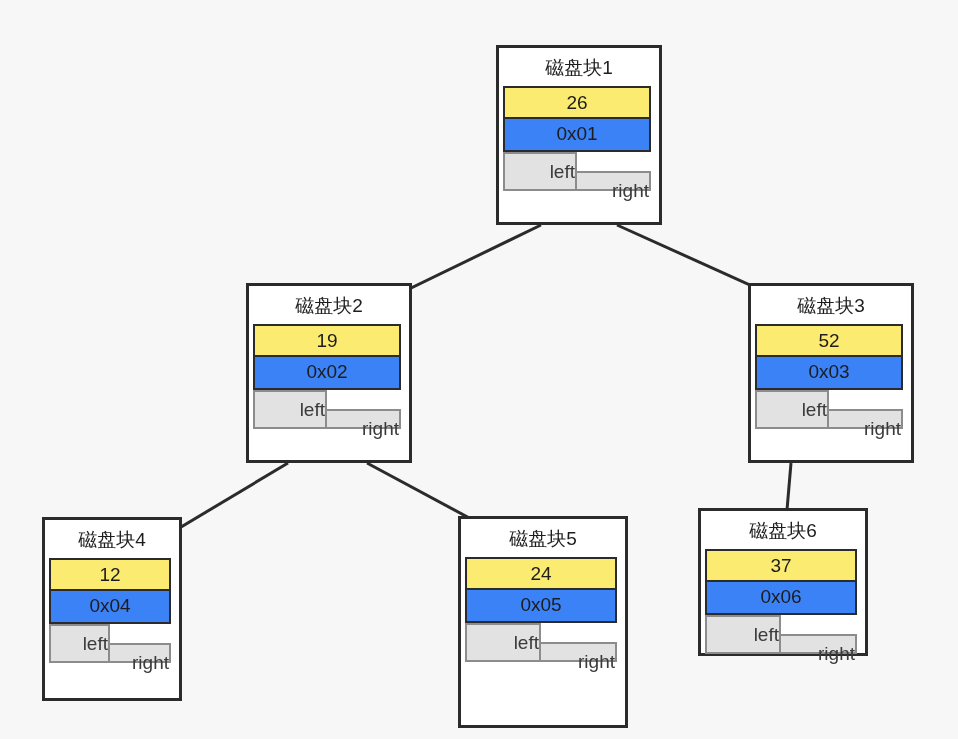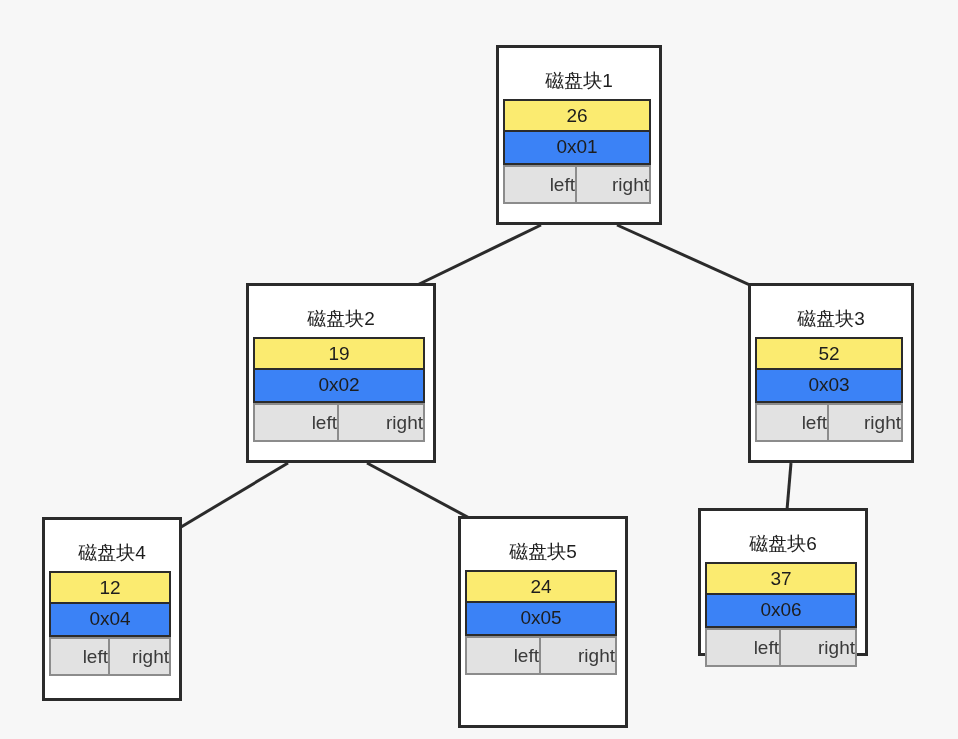--- a/index.html
+++ b/index.html
@@ -36,21 +36,21 @@
     box-sizing: border-box;
     background: #ffffff;
     border: 3px solid #2b2b2b;
     z-index: 2;
   }
   .node-title {
     text-align: center;
     font-size: 19px;
     color: #1d1d1d;
     line-height: 1;
-    padding-top: 23px;
+    padding-top: 10px;
     padding-bottom: 9px;
     letter-spacing: 0px;
     white-space: nowrap;
   }
   .cells {
     padding: 0 8px 8px 4px;
   }
   .cell {
     box-sizing: border-box;
     height: 33px;
@@ -77,20 +77,21 @@
     flex: 1 1 50%;
     border: 2px solid #8c8c8c;
     background: #e2e2e2;
     text-align: right;
     font-size: 19px;
     line-height: 35px;
     color: #3a3a3a;
   }
   .child + .child {
     border-left: none;
+    margin-top: 19px;
   }
 </style>
 </head>
 <body>
 
 <div id="canvas">
 
   <svg id="edges" viewBox="0 0 958 739" xmlns="http://www.w3.org/2000/svg">
     <defs>
       <marker id="arrowhead" markerWidth="7" markerHeight="7" refX="5.6" refY="3" orient="auto" markerUnits="strokeWidth">
@@ -111,21 +112,21 @@
         <div class="node-title">磁盘块1</div>
         <div class="cells">
           <div class="cell cell-key">26</div>
           <div class="cell cell-ptr">0x01</div>
           <div class="childrow">
             <div class="child">left</div>
             <div class="child">right</div>
           </div>
         </div>
       </div>
-      <div class="node" style="left: 246px; top: 283px; width: 190px; height: 180px;">
+      <div class="node" style="left: 246px; top: 283px; width: 166px; height: 180px;">
         <div class="node-title">磁盘块2</div>
         <div class="cells">
           <div class="cell cell-key">19</div>
           <div class="cell cell-ptr">0x02</div>
           <div class="childrow">
             <div class="child">left</div>
             <div class="child">right</div>
           </div>
         </div>
       </div>

